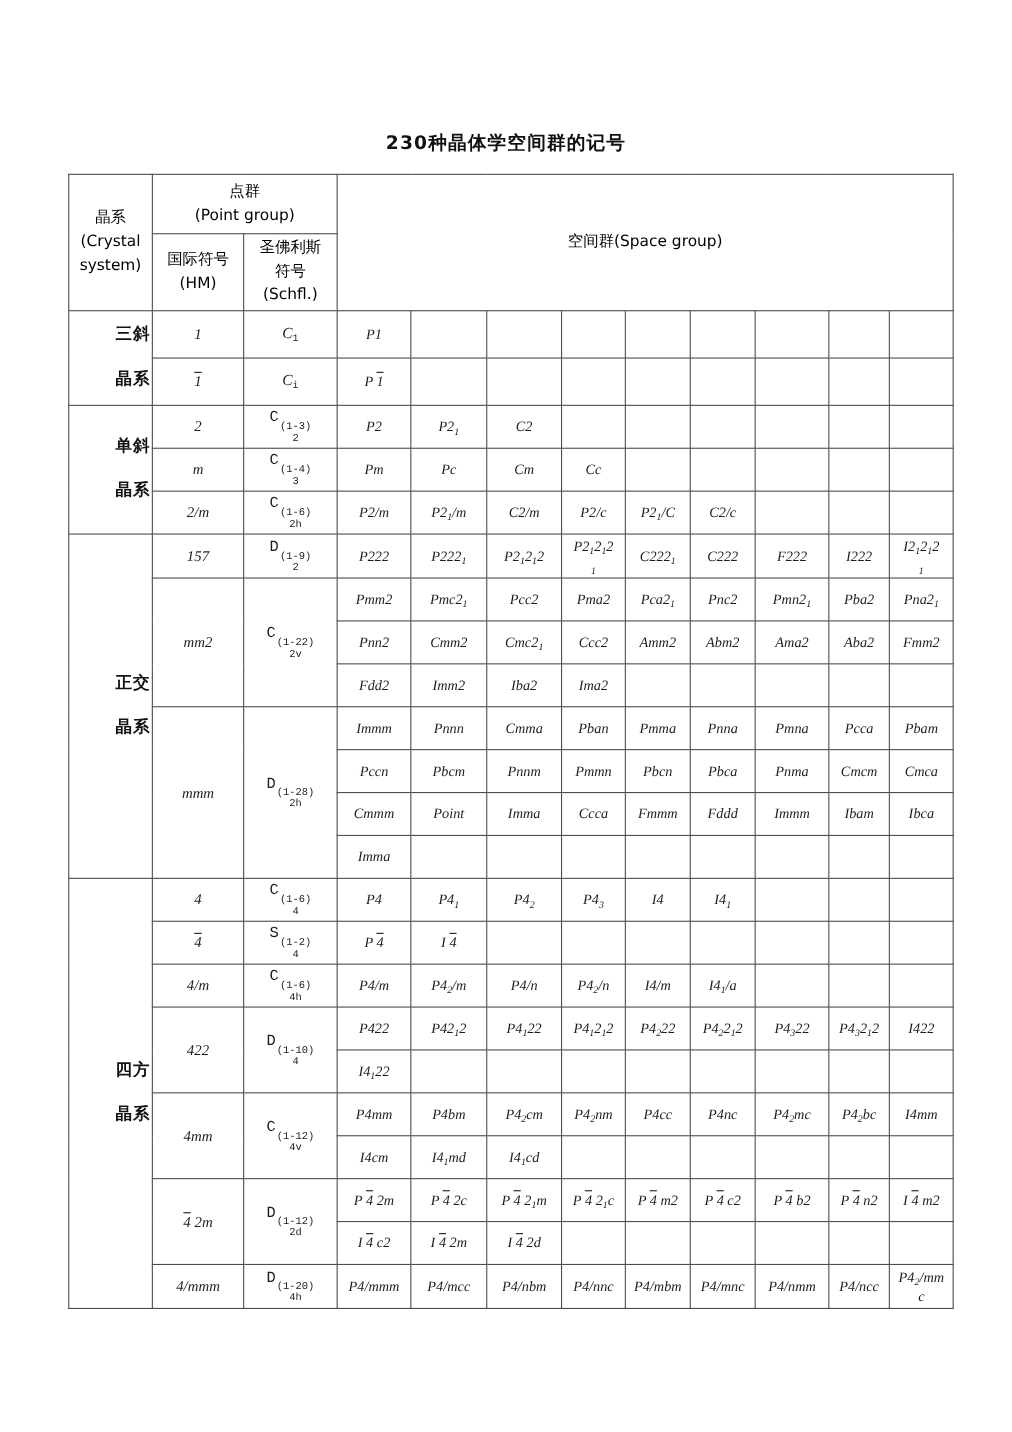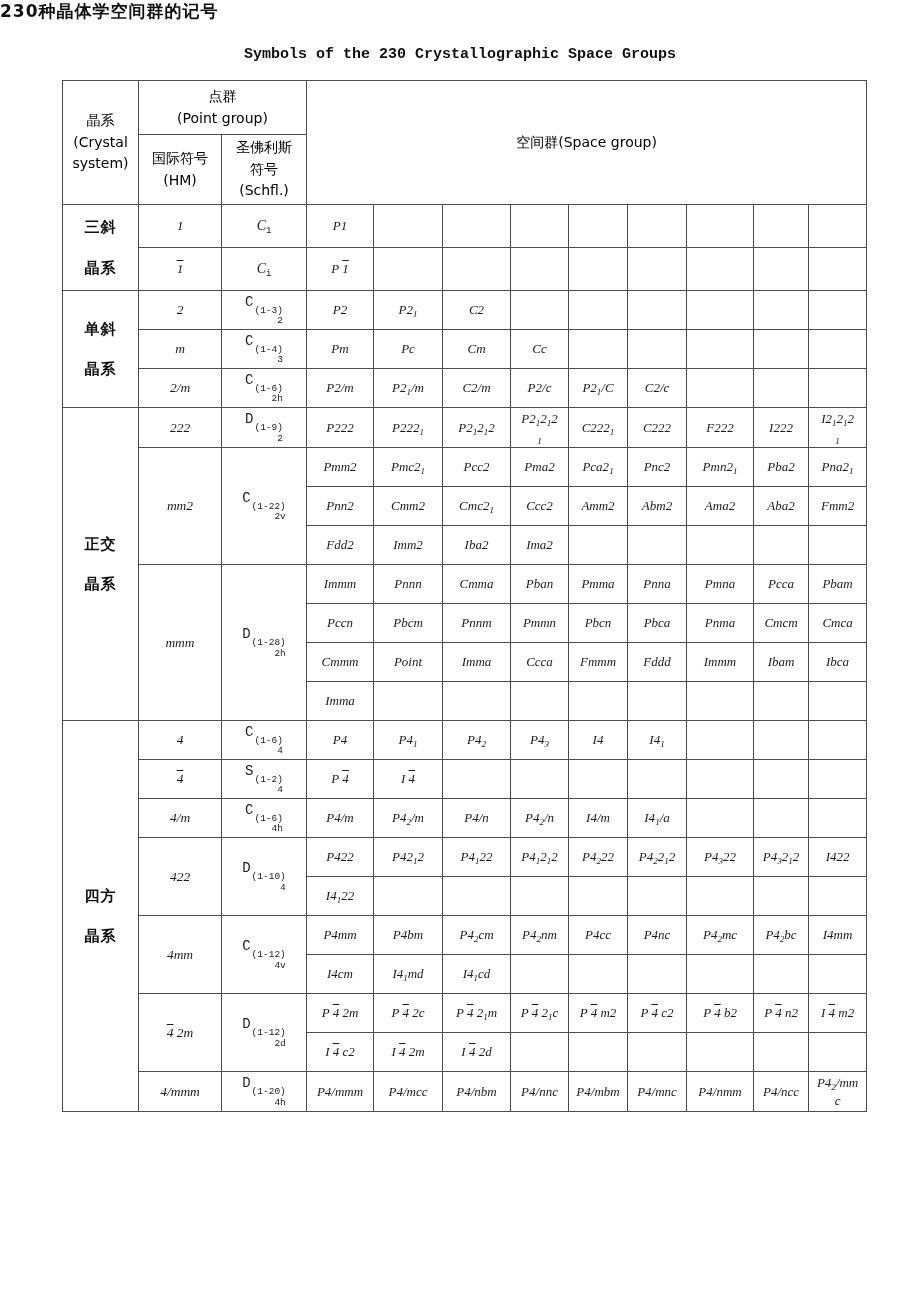--- a/index.html
+++ b/index.html
@@ -2,21 +2,21 @@
 <html><head>
 <meta charset="utf-8">
 <style>
   html,body{margin:0;padding:0;}
   body{
     width:920px;height:1302px;background:#ffffff;overflow:hidden;
     font-family:"Liberation Serif",serif;color:#1c1c1c;
   }
   .page{position:relative;width:920px;height:1302px;}
   .title{
-    margin:0;
+    margin:0;padding-top:118px;text-align:center;
     font-family:"DejaVu Sans",sans-serif;font-weight:bold;font-size:17px;color:#111;
     letter-spacing:1px;
   }
   .subtitle{
     margin-top:23px;text-align:center;
     font-family:"Liberation Mono",monospace;font-weight:bold;font-size:15px;color:#111;
   }
   table.sg-table{
     border-collapse:collapse;table-layout:fixed;
     margin-left:62px;margin-top:17px;width:800px;
@@ -25,48 +25,47 @@
     border:1px solid #4d4d4d;text-align:center;vertical-align:middle;
     padding:2px 1px;overflow:hidden;
   }
   thead th{
     font-family:"DejaVu Sans",sans-serif;font-weight:normal;font-size:14px;color:#000000;
     line-height:1.55;
   }
   tr.hr1{height:54px;}
   tr.hr2{height:68px;}
   td.crystal-cell{
-    font-family:Liberation Serif, serif;font-weight:bold;font-size:15px;color:#111;
-    line-height:2.7;letter-spacing:1px;
+    font-family:Liberation Mono, monospace;font-weight:bold;font-size:15px;color:#111;
+    line-height:2.7;letter-spacing:1px;text-align:right;
   }
   td.hm-cell{
     font-style:italic;font-size:13.5px;font-family:"Liberation Serif",serif;
   }
   td.schfl-cell{
     font-family:"Liberation Mono",monospace;font-style:normal;font-size:14px;
   }
   td.sg-cell{
     font-style:italic;font-size:13px;height:34px;line-height:1.35;
     font-family:"Liberation Serif",serif;
   }
   sub{font-size:9px;vertical-align:-3px;line-height:0;}
   .ov{text-decoration:overline;}
   .schfl-stack{
-    display:inline-flex;flex-direction:column;align-items:flex-end;
+    display:inline-flex;flex-direction:column;align-items:center;
     font-size:9.5px;line-height:1.1;vertical-align:-7px;margin-left:1px;
     font-style:normal;font-family:"Liberation Mono",monospace;
   }
   .schfl-simple-base{font-style:italic;font-family:"Liberation Serif",serif;font-size:14px;}
 </style>
 </head>
 <body>
 
 <div class="page">
   <h1 class="title">230种晶体学空间群的记号</h1>
-  <div class="subtitle">Symbols of the 230 Crystallographic Space Groups</div>
 
   <table class="sg-table">
     <colgroup>
       <col style="width:76px">
         <col style="width:83px">
         <col style="width:85px">
       <col style="width:67px">
         <col style="width:69px">
         <col style="width:68px">
       <col style="width:58px">
@@ -159,21 +158,21 @@
           <td class="sg-cell">C2/m</td>
           <td class="sg-cell">P2/c</td>
           <td class="sg-cell">P2<sub>1</sub>/C</td>
           <td class="sg-cell">C2/c</td>
           <td class="sg-cell"></td>
           <td class="sg-cell"></td>
           <td class="sg-cell"></td>
         </tr>
         <tr>
           <td class="crystal-cell" rowspan="8">正交<br>晶系</td>
-          <td class="hm-cell" rowspan="1">222</td>
+          <td class="hm-cell" rowspan="1">157</td>
           <td class="schfl-cell" rowspan="1"><span>D</span><span class="schfl-stack">
               <span>(1-9)</span>
               <span>2</span>
             </span></td>
           <td class="sg-cell">P222</td>
           <td class="sg-cell">P222<sub>1</sub></td>
           <td class="sg-cell">P2<sub>1</sub>2<sub>1</sub>2</td>
           <td class="sg-cell">P2<sub>1</sub>2<sub>1</sub>2<br><sub>1</sub></td>
           <td class="sg-cell">C222<sub>1</sub></td>
           <td class="sg-cell">C222</td>

